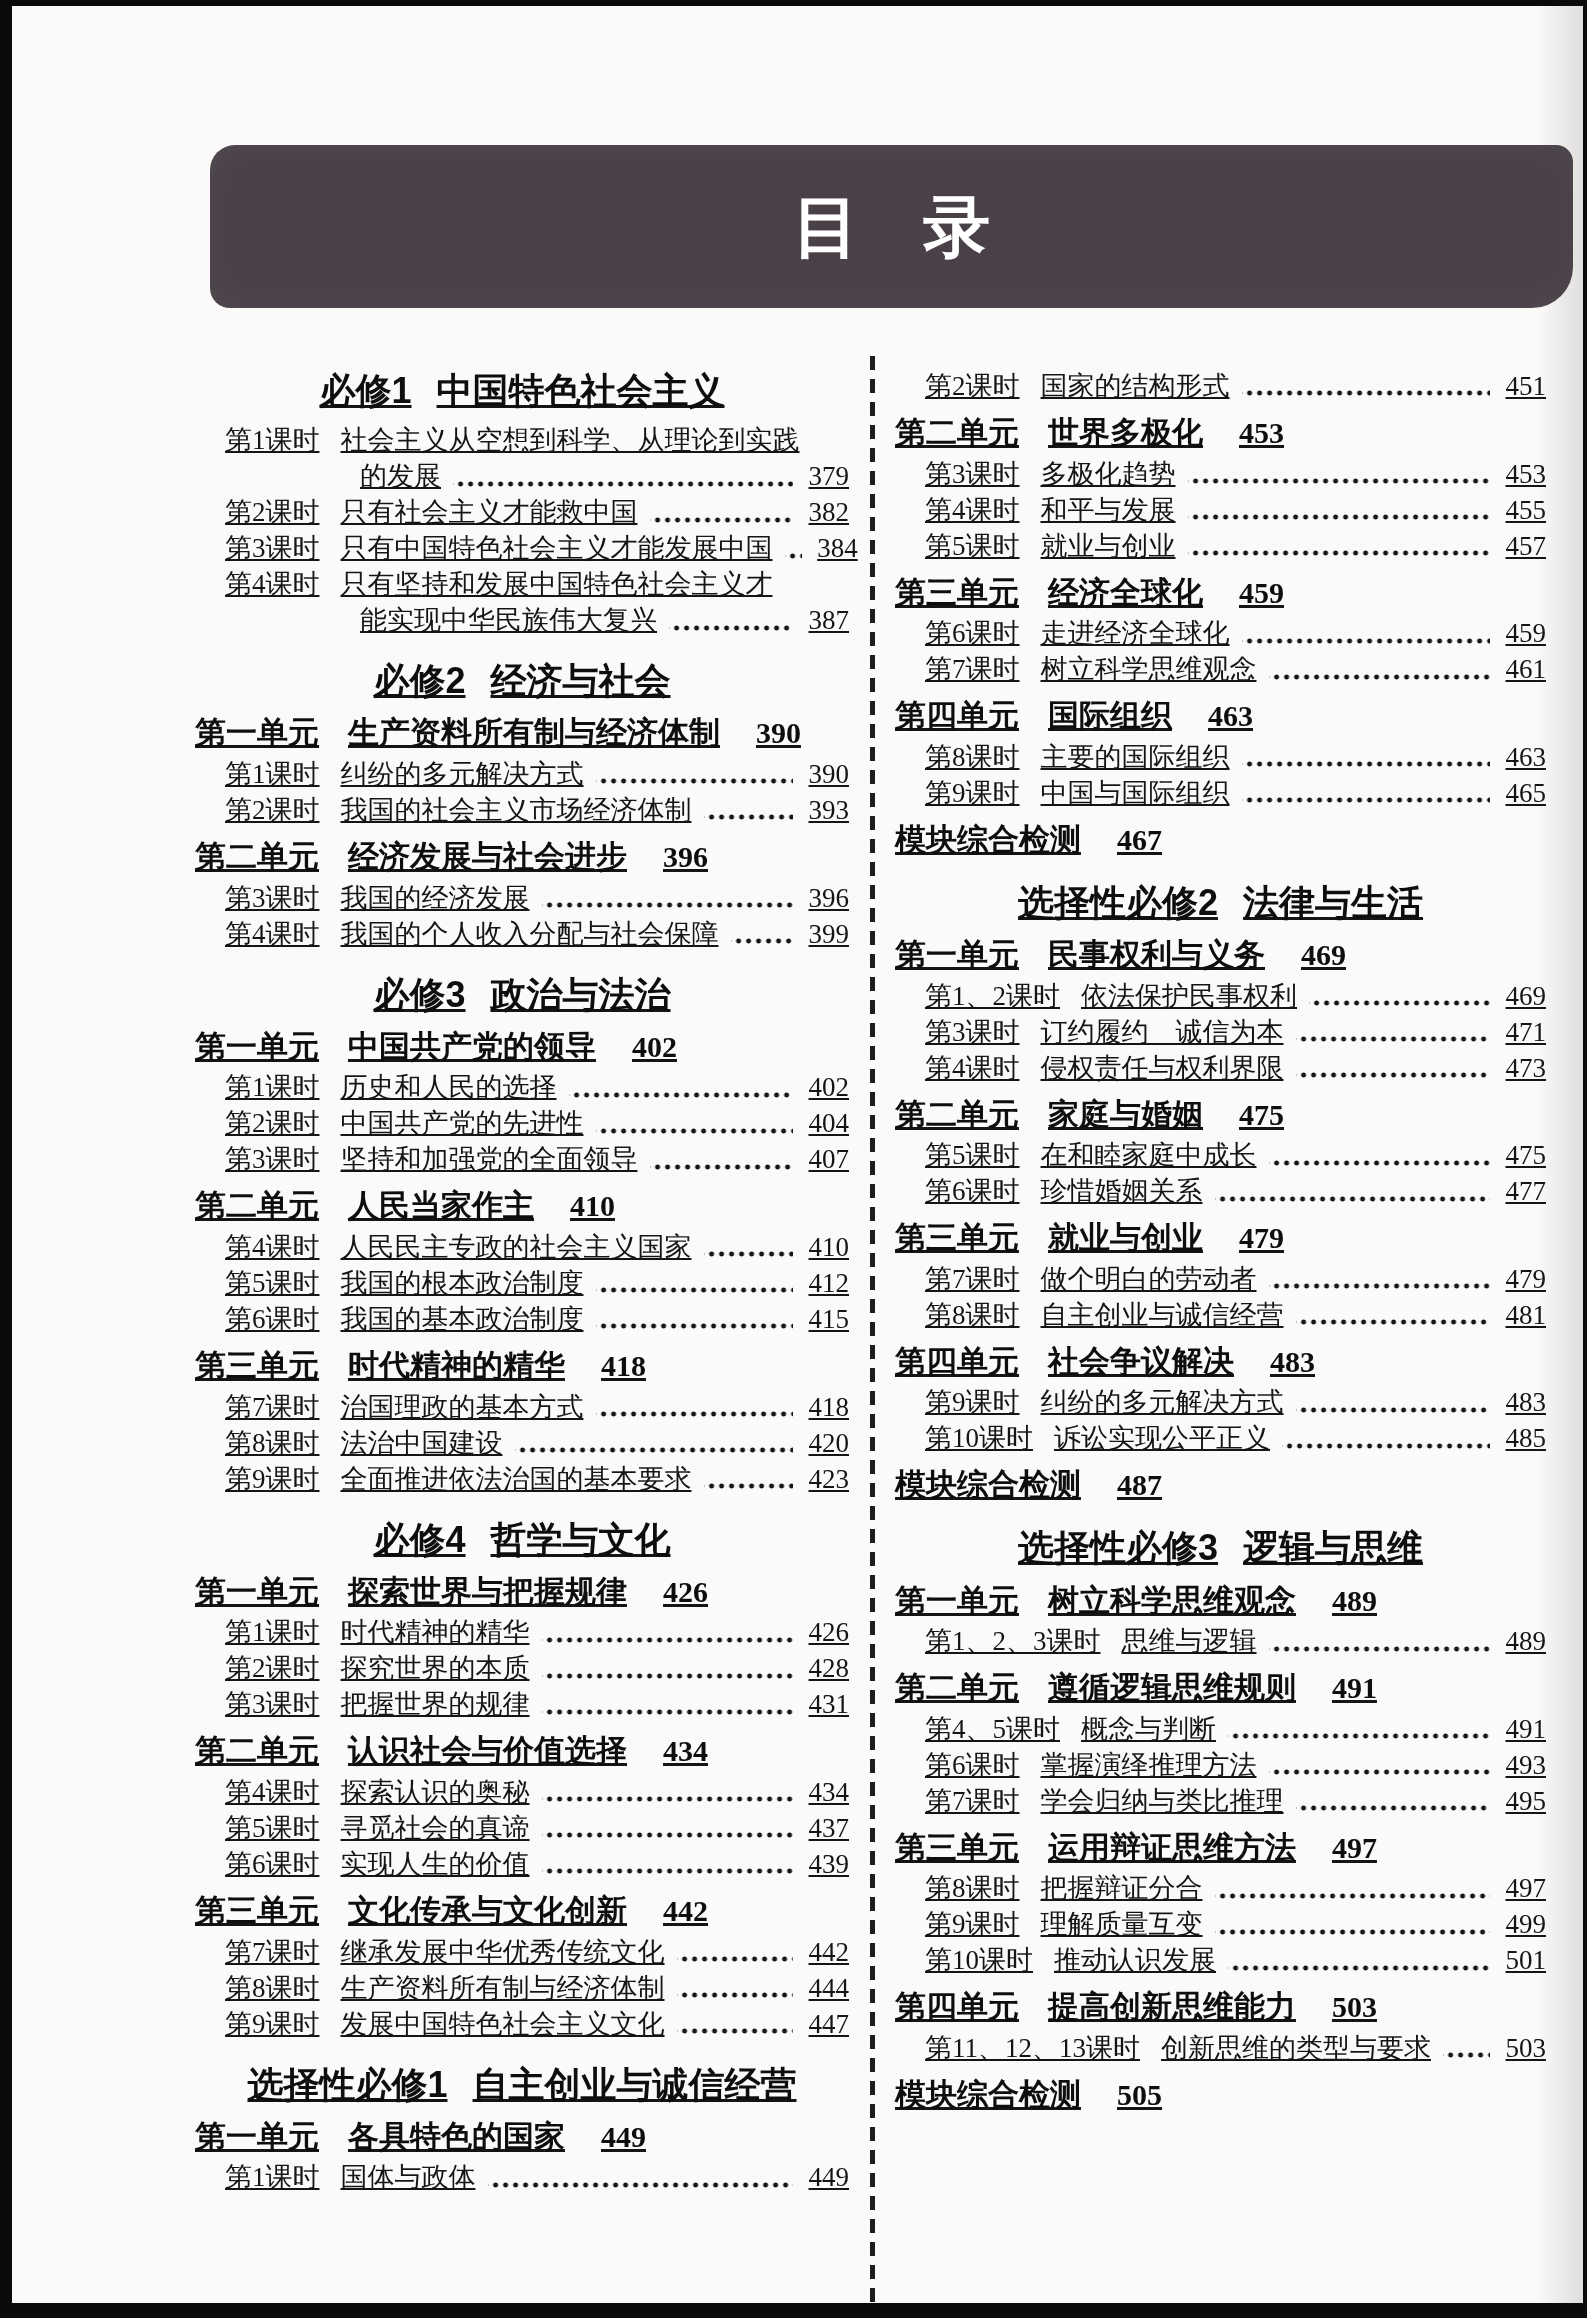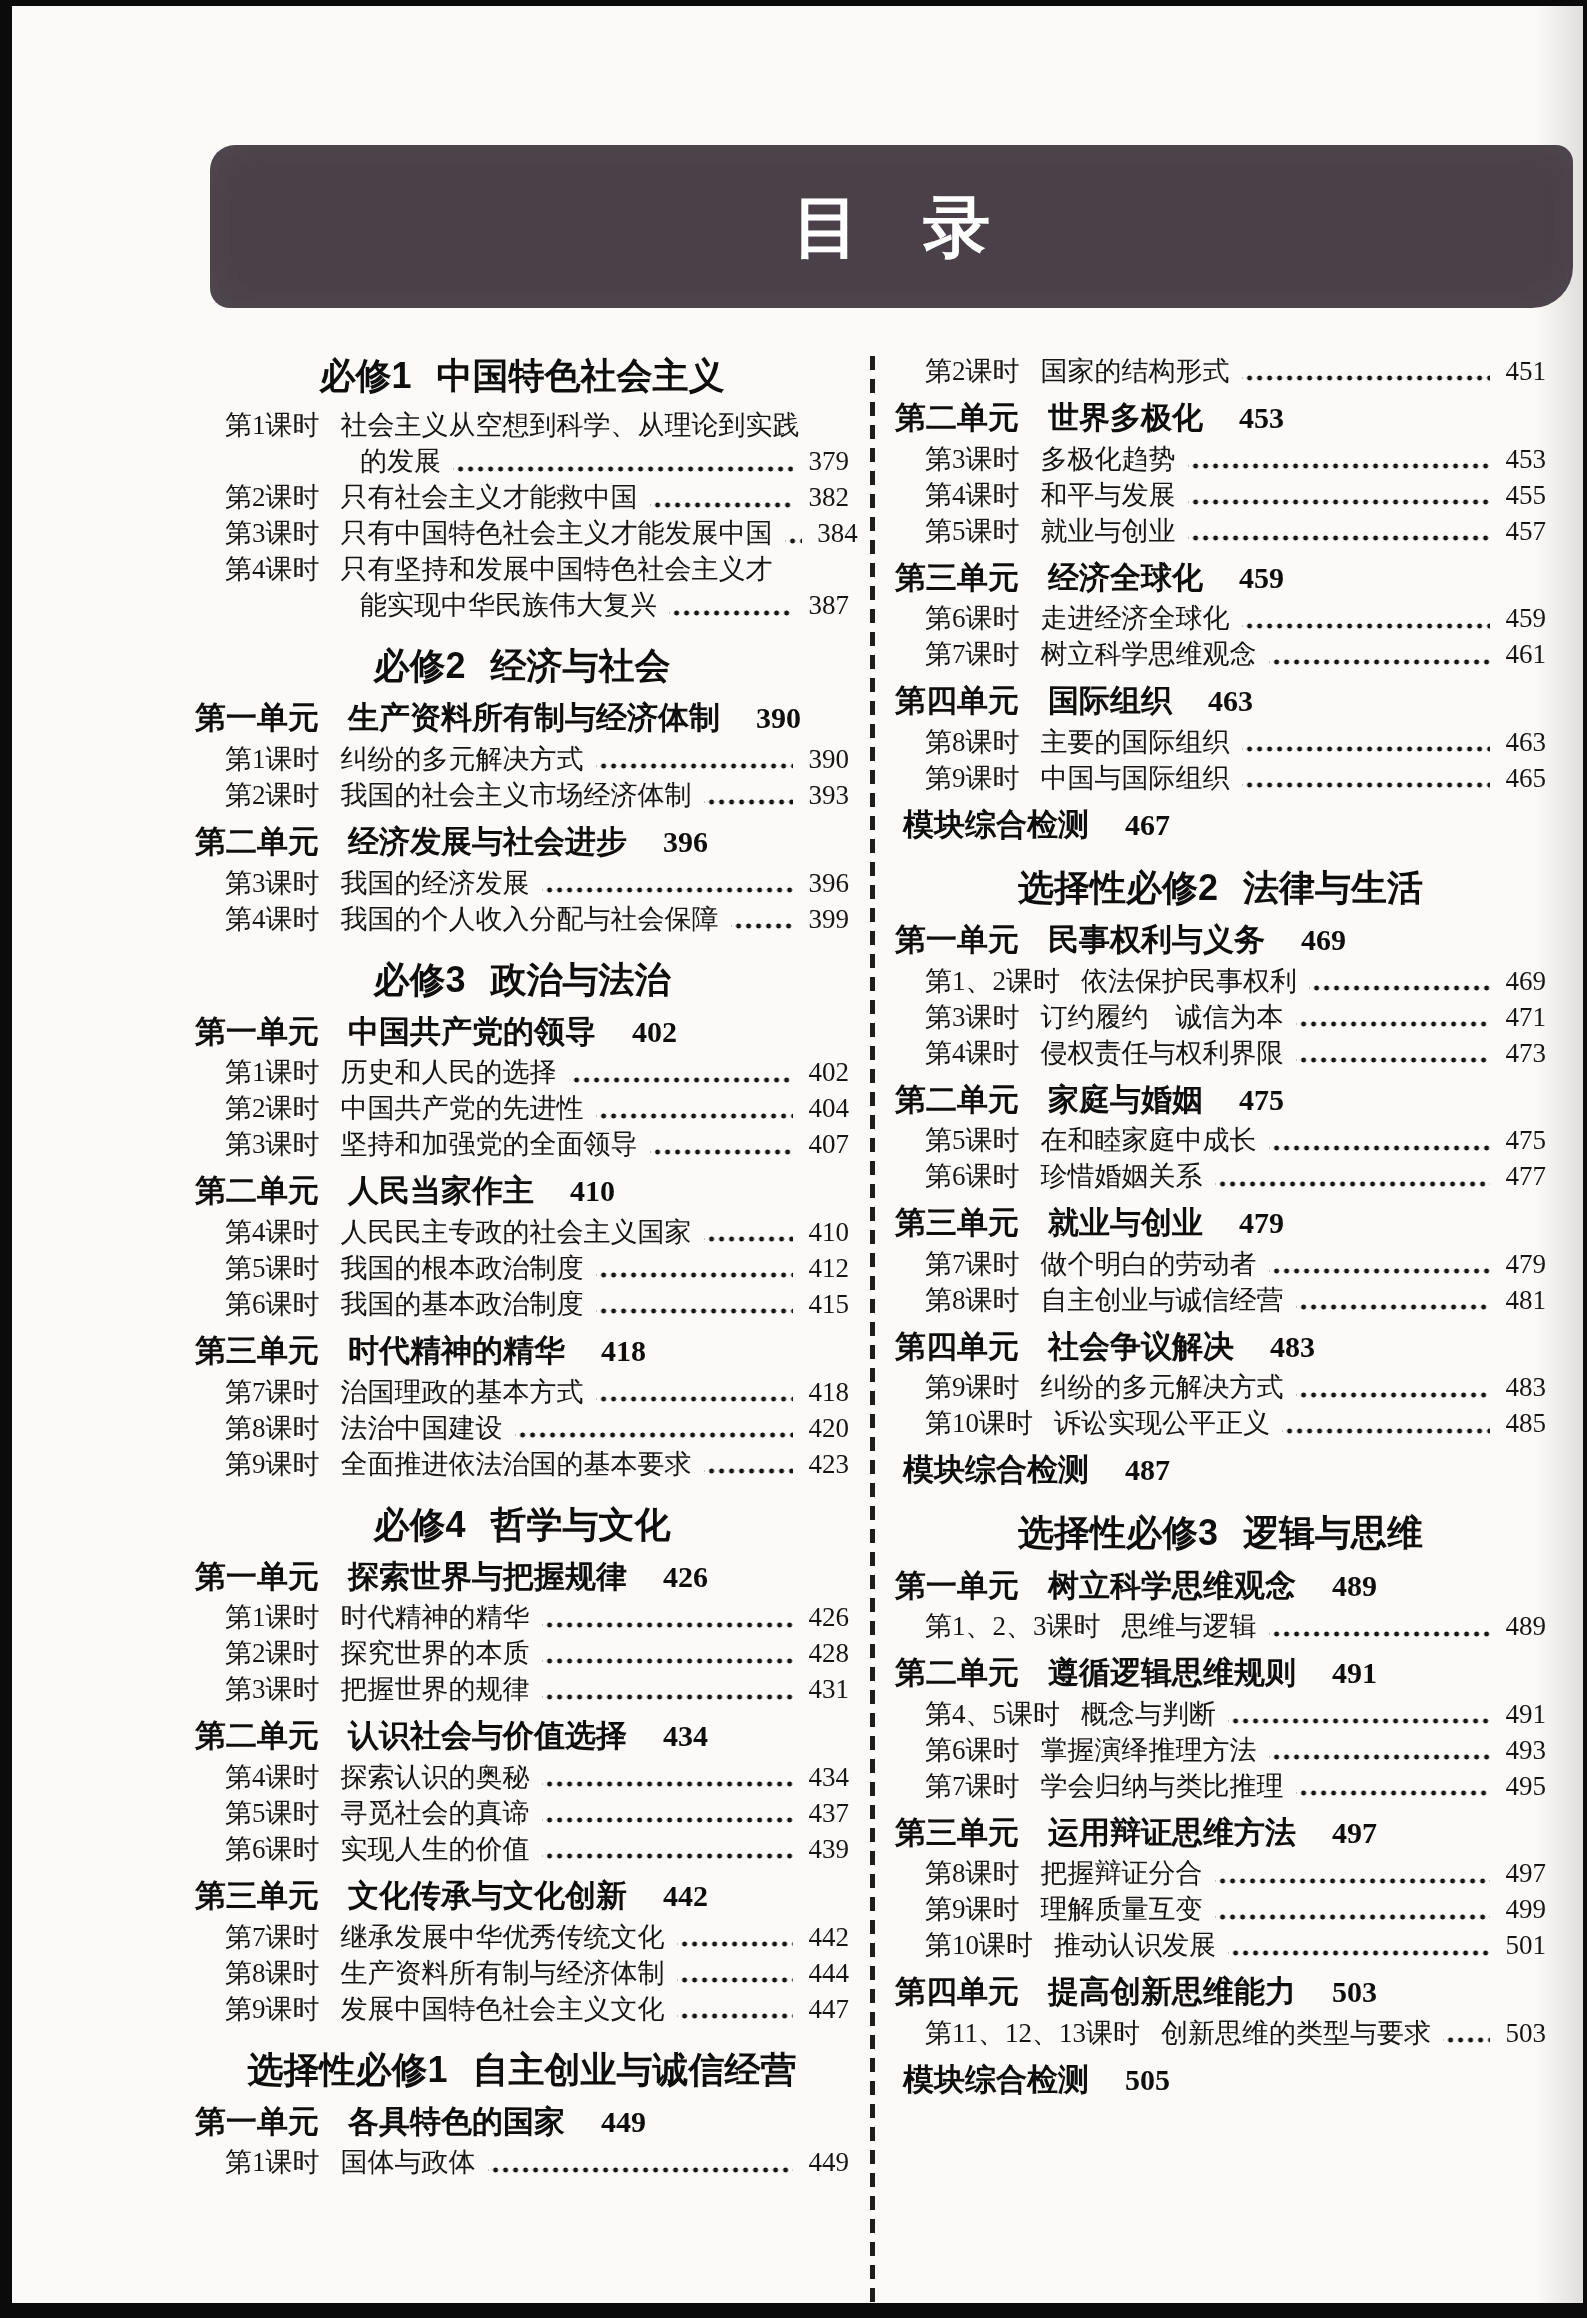--- a/index.html
+++ b/index.html
@@ -26,39 +26,39 @@
   .banner-title{
     color:#ffffff;font-family:"Liberation Sans", sans-serif;font-weight:bold;
     font-size:67px;letter-spacing:22.4px;text-indent:22.4px;line-height:1;
   }
   
   .divider{
     position:absolute;left:870px;top:356px;width:4.6px;height:1946px;z-index:1;
     background:repeating-linear-gradient(to bottom,#1d1d1d 0 14px,transparent 14px 23px);
   }
   
-  .col{position:absolute;top:353px;z-index:1;}
+  .col{position:absolute;top:368px;z-index:1;text-decoration:underline;}
   .col-left{left:195px;width:654px;}
   .col-right{left:895px;width:651px;}
   
   .module{
     margin:20px 0 9.2px;text-align:center;white-space:nowrap;
     font-family:"Liberation Sans", sans-serif;font-weight:bold;
     font-size:36px;line-height:45px;color:#0e0e0e;
   }
   .col > .module:first-child{margin-top:0;}
   .m-label{margin-right:25px;}
   
   .unit{
     margin:8px 0 2.6px;display:flex;align-items:baseline;white-space:nowrap;
     font-family:"Liberation Sans", sans-serif;font-weight:bold;
     font-size:31px;line-height:41px;color:#0e0e0e;
   }
   .u-title{margin-left:29px;}
-  .boldline .u-title{margin-left:8px;}
+  .boldline .u-title{margin-left:0;}
   .u-page{margin-left:36px;font-family:"Liberation Serif", serif;font-size:30px;}
   
   .course{display:flex;align-items:flex-end;font-size:27px;line-height:36px;white-space:nowrap;}
   .c-label{flex:none;padding-left:30px;}
   .c-title{flex:none;margin-left:21px;}
   .c-cont{flex:none;padding-left:165px;}
   .dots{
     flex:1;min-width:17px;align-self:stretch;margin:0 9.2px 0 12px;
     background-image:radial-gradient(circle, #161616 2.2px, transparent 2.8px);
     background-size:10px 8px;background-repeat:repeat-x;

